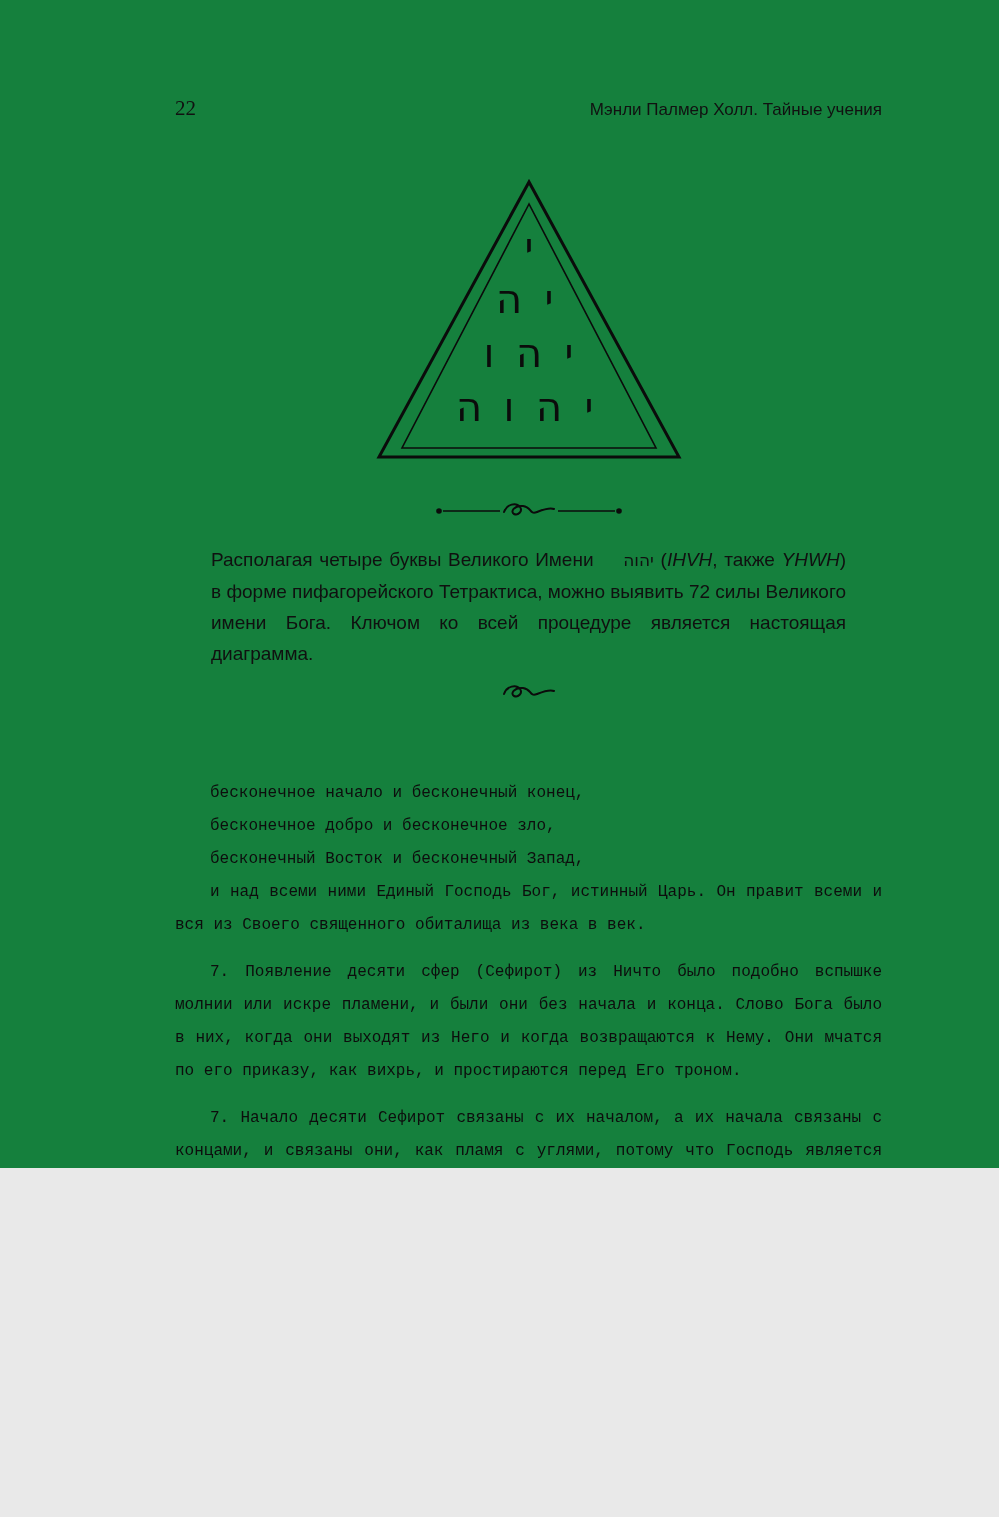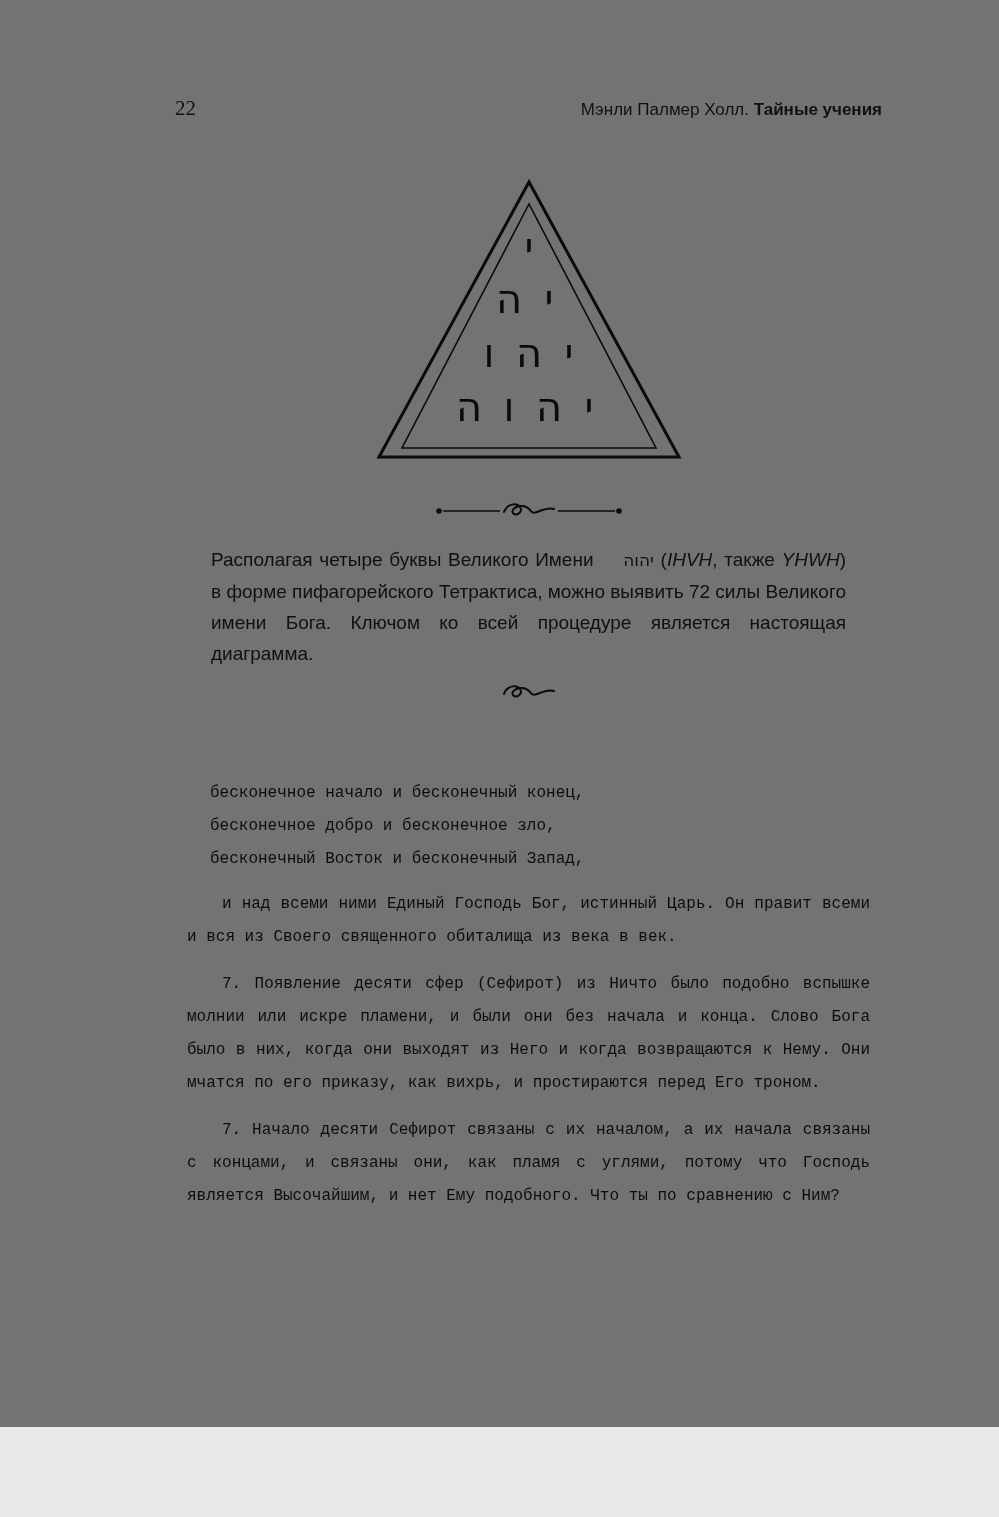--- a/index.html
+++ b/index.html
@@ -1,36 +1,36 @@
 <!DOCTYPE html>
 <html lang="ru"><head>
 <meta charset="utf-8">
 <style>
   html,body{margin:0;padding:0;background:#e9e9e9;}
   .page{
     position:relative;
-    width:999px;height:1427px;
+    width:999px;height:1168px;
     margin:0 auto;
-    background:#737373;
+    background:#15803d;
     color:#111111;
     overflow:hidden;
     font-family:"Liberation Serif", serif;
   }
   .content{margin:0 117px 0 175px;}
   
   .running-head{
     padding-top:96px;
     display:flex;justify-content:space-between;align-items:baseline;
   }
   .page-number{font-family:"Liberation Serif", serif;font-size:21px;color:#111;}
   .head-right{
     font-family:"Liberation Sans", sans-serif;
     font-size:17px;color:#111;
   }
-  .head-right .book-title{font-weight:bold;}
+  .head-right .book-title{font-weight:normal;}
   
   .figure-wrap{margin-top:56px;text-align:center;}
   .triangle-svg text{
     font-family:"DejaVu Sans", sans-serif;
     fill:#0b0b0b;
   }
   
   .divider{margin-top:32px;text-align:center;}
   .flourish-alone{margin-top:12px;text-align:center;}
   
@@ -57,21 +57,21 @@
   
   .body-text{
     margin-top:70px;
     font-family:Liberation Mono, monospace;
     font-size:16px;
     line-height:33px;
     color:#0d0d0d;
   }
   .litany .litany-line{padding-left:35px;}
   .para{
-    margin:12px;
+    margin:0;
     text-indent:35px;
     text-align:justify;
   }
   .para.numbered{margin-top:14px;}
 </style>
 </head>
 <body>
 
 <div class="page">
   <div class="content">

